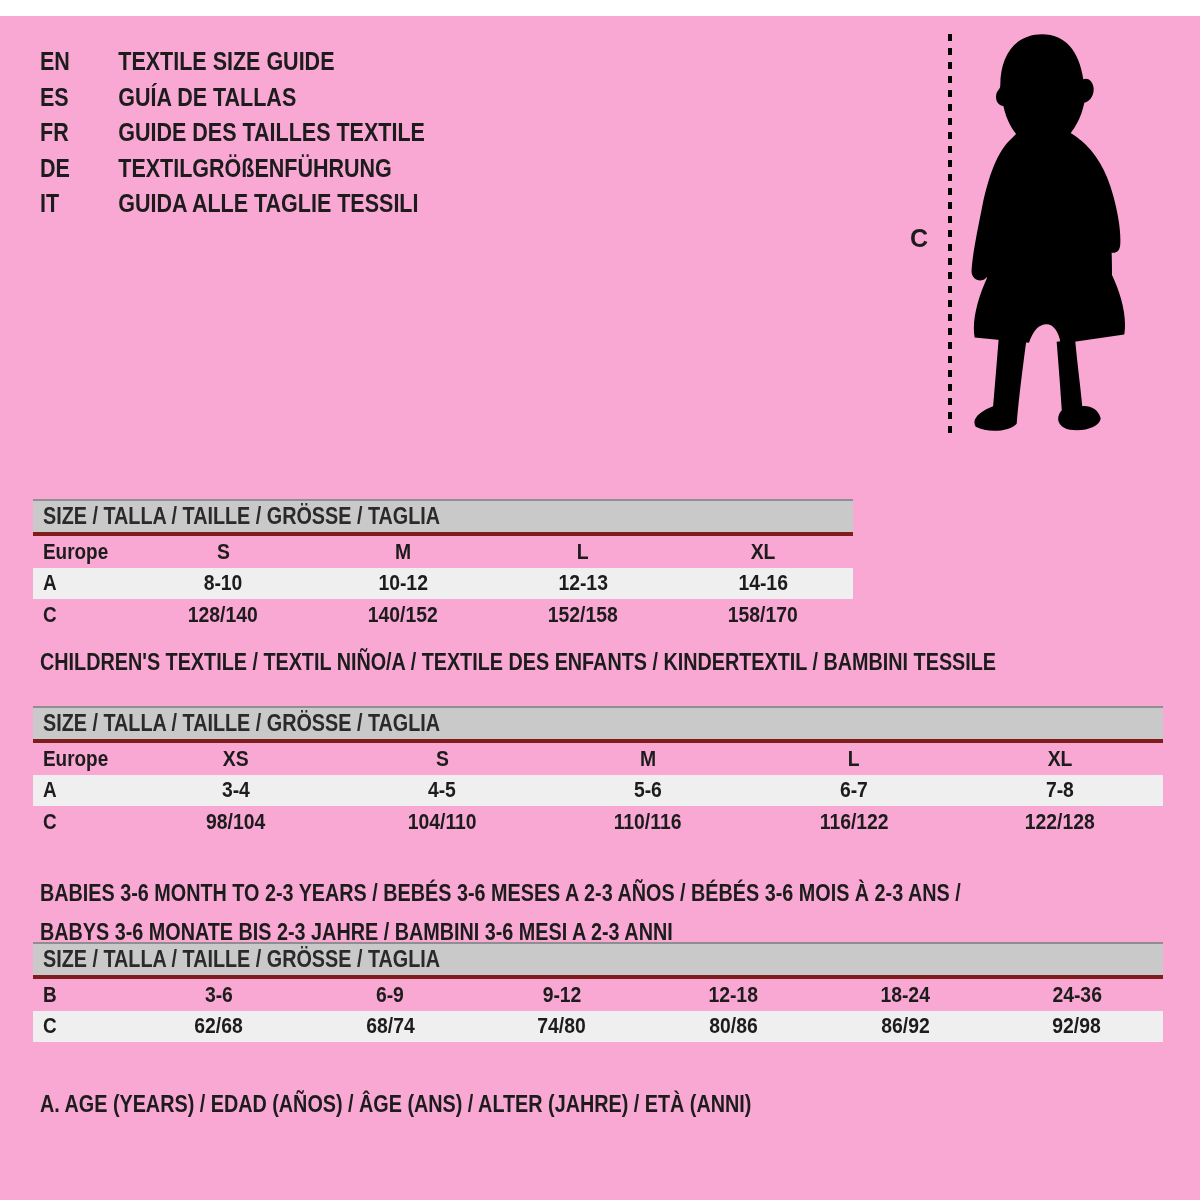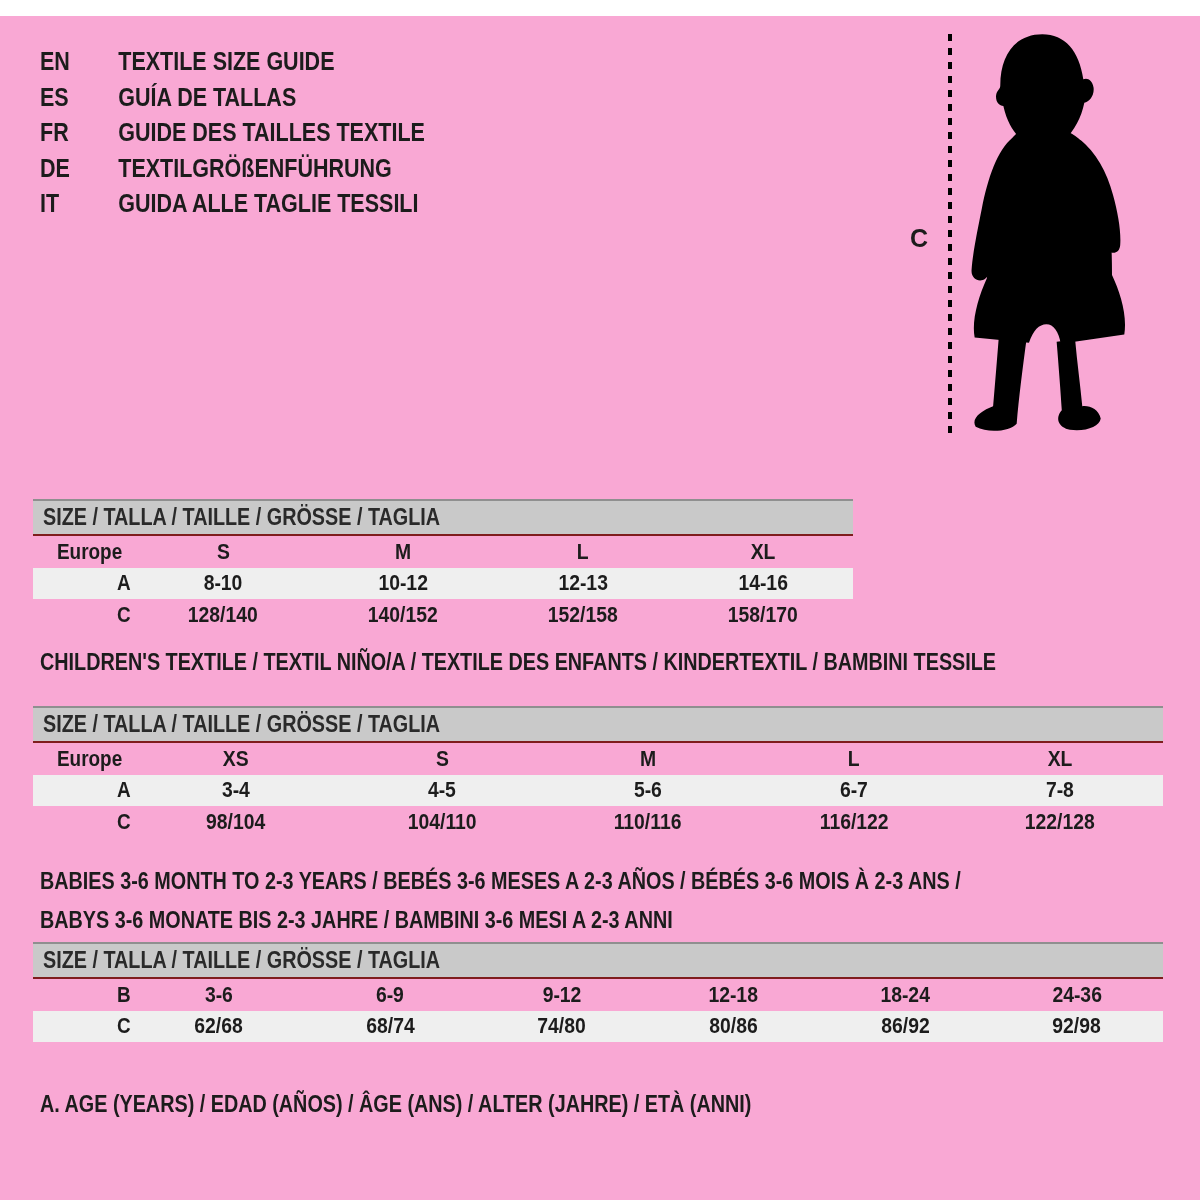--- a/index.html
+++ b/index.html
@@ -18,34 +18,34 @@
   
   .dashed-line {
     position:absolute; left:948px; top:18px; width:4px; height:400px;
     background:repeating-linear-gradient(to bottom, #000 0 7px, transparent 7px 14px);
   }
   .measure-label { position:absolute; left:910px; top:208px; font-size:25px; font-weight:700; }
   .figure-svg { position:absolute; left:958px; top:12px; }
 
   
   .sec-title { position:absolute; left:40px; font-size:23px; font-weight:700; }
-  .multi .line { height:39px; display:flex; align-items:flex-start; }
+  .multi .line { height:39px; display:flex; align-items:flex-end; }
 
   
   .tbl { position:absolute; left:33px; }
   .size-bar {
     height:37px; box-sizing:border-box; background:#c9c9c9;
-    border-top:2px solid #8f8f8f; border-bottom:2px solid #7f1d1d;
+    border-top:2px solid #8f8f8f; border-bottom:4px solid #7f1d1d;
     display:flex; align-items:center; padding-left:10px;
     font-weight:700; font-size:23px; color:#2a2a2a;
   }
   .row { display:flex; height:31.5px; align-items:center; font-size:22px; font-weight:700; }
   .row.stripe { background:#efefef; }
   .cell { text-align:center; }
-  .cell.lbl { text-align:right; padding-left:10px; box-sizing:border-box; }
+  .cell.lbl { text-align:left; padding-left:10px; box-sizing:border-box; }
   .c0 { width:100px; flex:0 0 auto; }
   .cj { width:180px; flex:0 0 auto; }
   .cc { width:206px; flex:0 0 auto; }
   .cb { width:171.6px; flex:0 0 auto; }
 
   
   .footnotes { position:absolute; left:40px; top:1062px; }
   .footnotes .fline { height:40px; display:flex; align-items:flex-end; font-size:23px; font-weight:700; }
 </style>
 </head>

